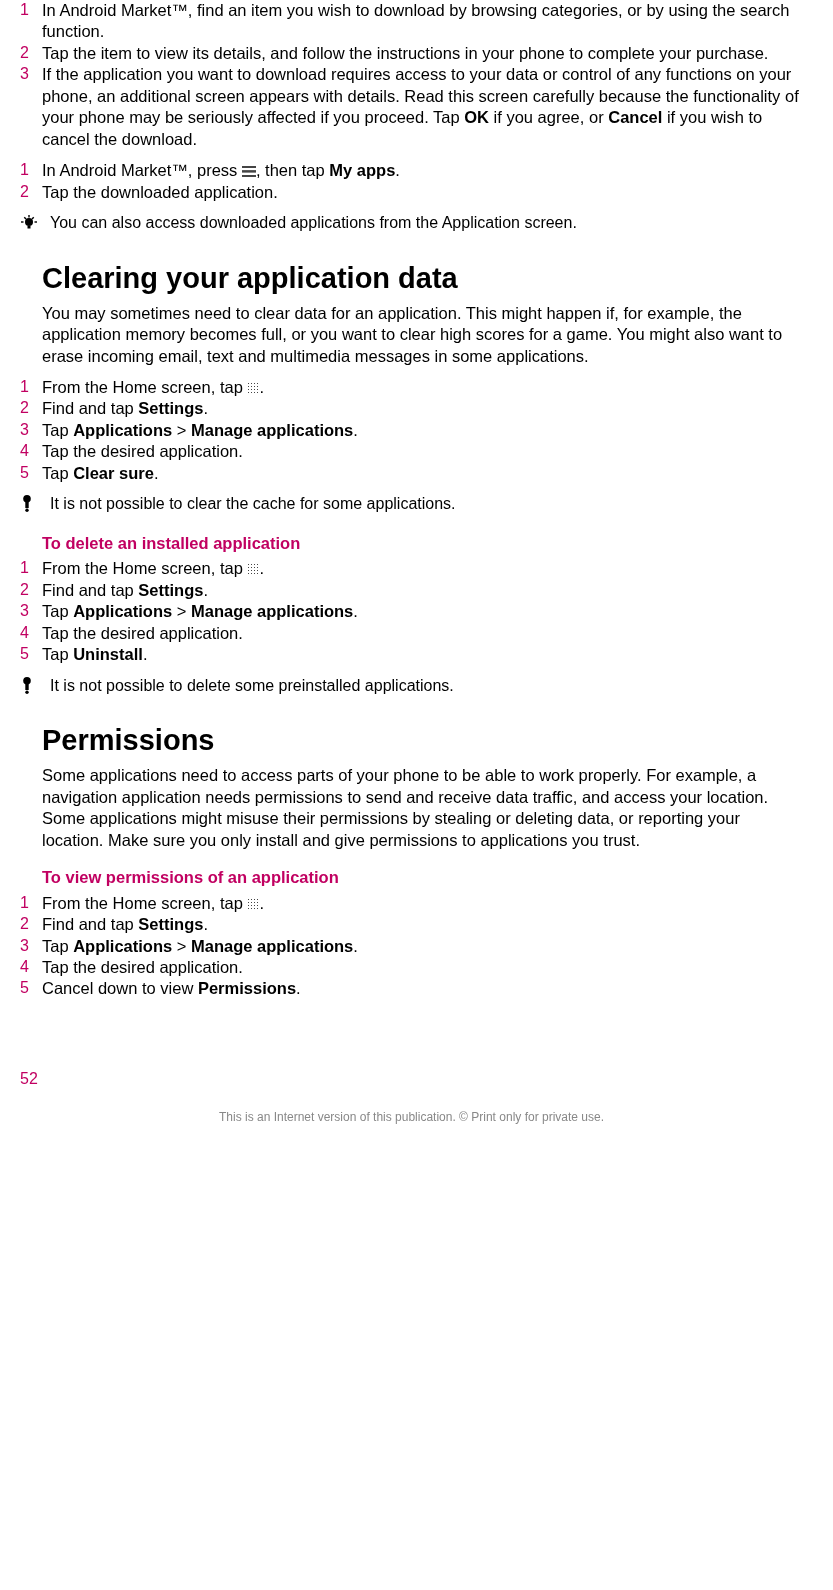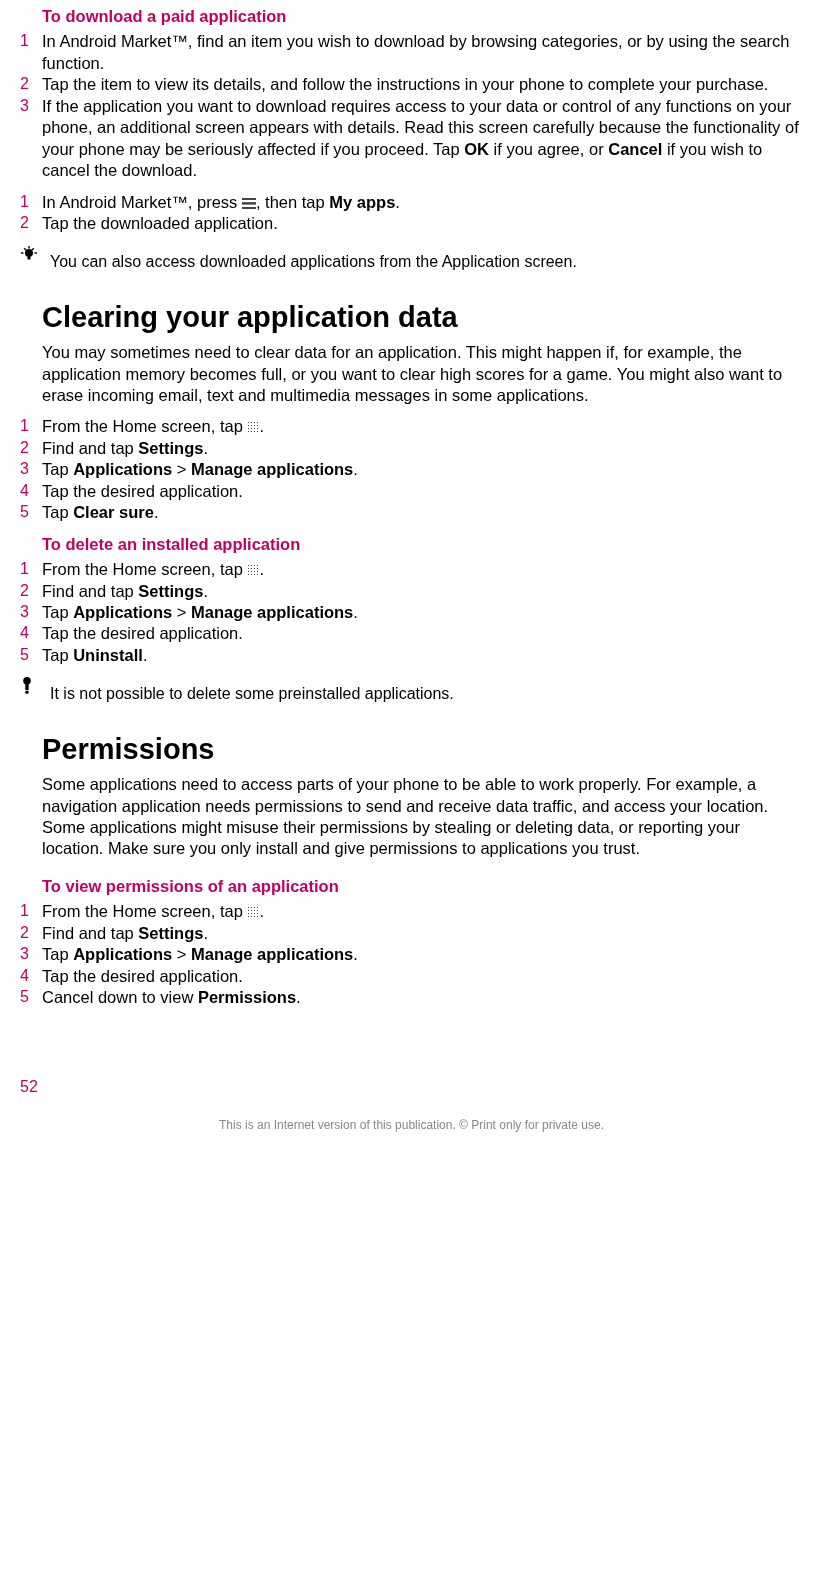--- a/index.html
+++ b/index.html
@@ -58,21 +58,20 @@
   }
   .note-row .icon-col {
     width: 30px;
     flex-shrink: 0;
     display: flex;
     justify-content: flex-start;
     padding-top: 1px;
   }
   .note-row .note-body {
     flex: 1;
-    margin-top: 8px;
   }
   .icon-grid {
     width: 12px;
     height: 12px;
     position: relative;
     display: inline-block;
     vertical-align: -1px;
   }
   .icon-grid::before {
     content: "";
@@ -103,21 +102,20 @@
     font-size: 12px;
     margin-top: 22px;
     padding-bottom: 10px;
   }
 </style>
 </head>
 <body>
 
 <div class="page">
 
-  <div class="red-sub">To download a paid application</div>
   <div class="steps">
     <div class="step">
       <div class="num">1</div>
       <div class="step-body">In Android Market™, find an item you wish to download by browsing categories, or by using the search function.</div>
     </div>
     <div class="step">
       <div class="num">2</div>
       <div class="step-body">Tap the item to view its details, and follow the instructions in your phone to complete your purchase.</div>
     </div>
     <div class="step">
@@ -183,60 +181,70 @@
       <div class="num">4</div>
       <div class="step-body">Tap the desired application.</div>
     </div>
     <div class="step">
       <div class="num">5</div>
       <div class="step-body">
         <span>Tap </span><span class="b">Clear sure</span><span>.</span>
       </div>
     </div>
   </div>
-
-  <div class="red-sub">To delete an installed application</div>
-  <div class="steps">
-    <div class="step">
-      <div class="num">1</div>
-      <div class="step-body">
-        <span>From the Home screen, tap </span><span class="icon-grid"></span><span>.</span>
-      </div>
-    </div>
-    <div class="step">
-      <div class="num">2</div>
-      <div class="step-body">
-        <span>Find and tap </span><span class="b">Settings</span><span>.</span>
-      </div>
-    </div>
-    <div class="step">
-      <div class="num">3</div>
-      <div class="step-body">
-        <span>Tap </span><span class="b">Applications</span><span> &gt; </span><span class="b">Manage applications</span><span>.</span>
-      </div>
-    </div>
-    <div class="step">
-      <div class="num">4</div>
-      <div class="step-body">Tap the desired application.</div>
-    </div>
-    <div class="step">
-      <div class="num">5</div>
-      <div class="step-body">
-        <span>Tap </span><span class="b">Uninstall</span><span>.</span>
-      </div>
-    </div>
-  </div>
   <div class="note-row">
     <div class="icon-col warn-icon">
       <svg width="14" height="17" viewBox="0 0 14 17">
           <circle cx="7" cy="3.8" r="3.8" fill="#000"></circle>
           <rect x="5.3" y="7" width="3.4" height="6" fill="#000"></rect>
           <circle cx="7" cy="15.3" r="1.7" fill="#000"></circle>
         </svg>
     </div>
+    <div class="note-body">It is not possible to clear the cache for some applications.</div>
+  </div>
+
+  <div class="red-sub">To delete an installed application</div>
+  <div class="steps">
+    <div class="step">
+      <div class="num">1</div>
+      <div class="step-body">
+        <span>From the Home screen, tap </span><span class="icon-grid"></span><span>.</span>
+      </div>
+    </div>
+    <div class="step">
+      <div class="num">2</div>
+      <div class="step-body">
+        <span>Find and tap </span><span class="b">Settings</span><span>.</span>
+      </div>
+    </div>
+    <div class="step">
+      <div class="num">3</div>
+      <div class="step-body">
+        <span>Tap </span><span class="b">Applications</span><span> &gt; </span><span class="b">Manage applications</span><span>.</span>
+      </div>
+    </div>
+    <div class="step">
+      <div class="num">4</div>
+      <div class="step-body">Tap the desired application.</div>
+    </div>
+    <div class="step">
+      <div class="num">5</div>
+      <div class="step-body">
+        <span>Tap </span><span class="b">Uninstall</span><span>.</span>
+      </div>
+    </div>
+  </div>
+  <div class="note-row">
+    <div class="icon-col warn-icon">
+      <svg width="14" height="17" viewBox="0 0 14 17">
+          <circle cx="7" cy="3.8" r="3.8" fill="#000"></circle>
+          <rect x="5.3" y="7" width="3.4" height="6" fill="#000"></rect>
+          <circle cx="7" cy="15.3" r="1.7" fill="#000"></circle>
+        </svg>
+    </div>
     <div class="note-body">It is not possible to delete some preinstalled applications.</div>
   </div>
 
   <div class="section-h">Permissions</div>
   <div class="para">Some applications need to access parts of your phone to be able to work properly. For example, a navigation application needs permissions to send and receive data traffic, and access your location. Some applications might misuse their permissions by stealing or deleting data, or reporting your location. Make sure you only install and give permissions to applications you trust.</div>
 
   <div class="red-sub" style="margin-top:16px">To view permissions of an application</div>
   <div class="steps">
     <div class="step">
       <div class="num">1</div>

